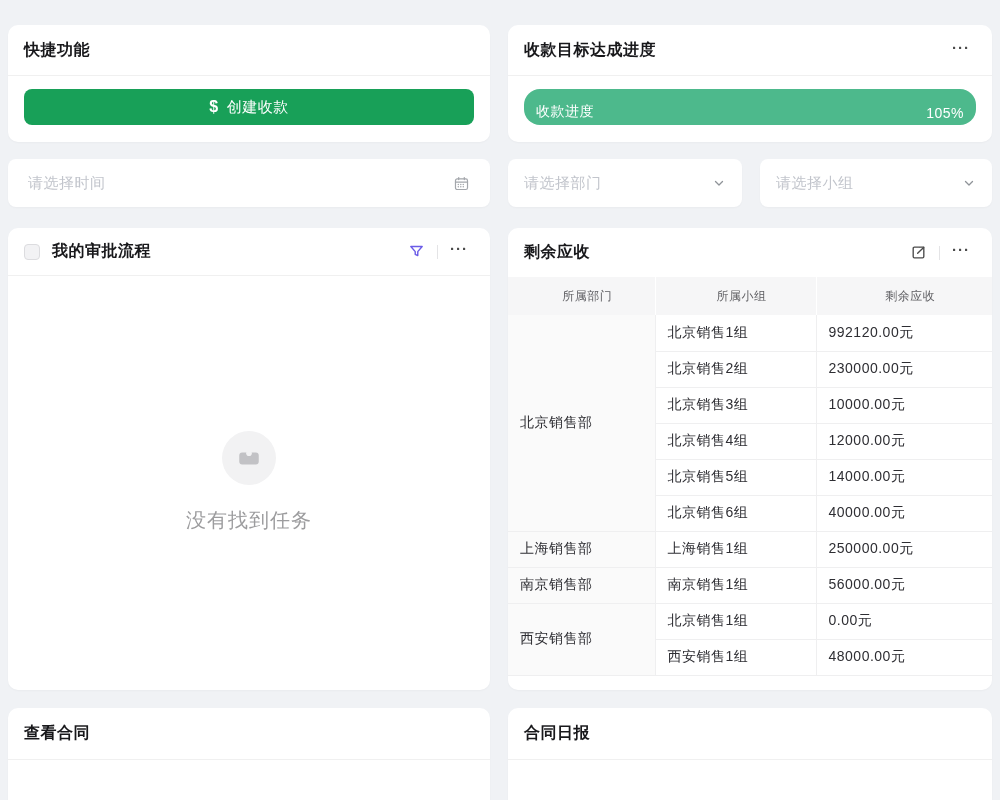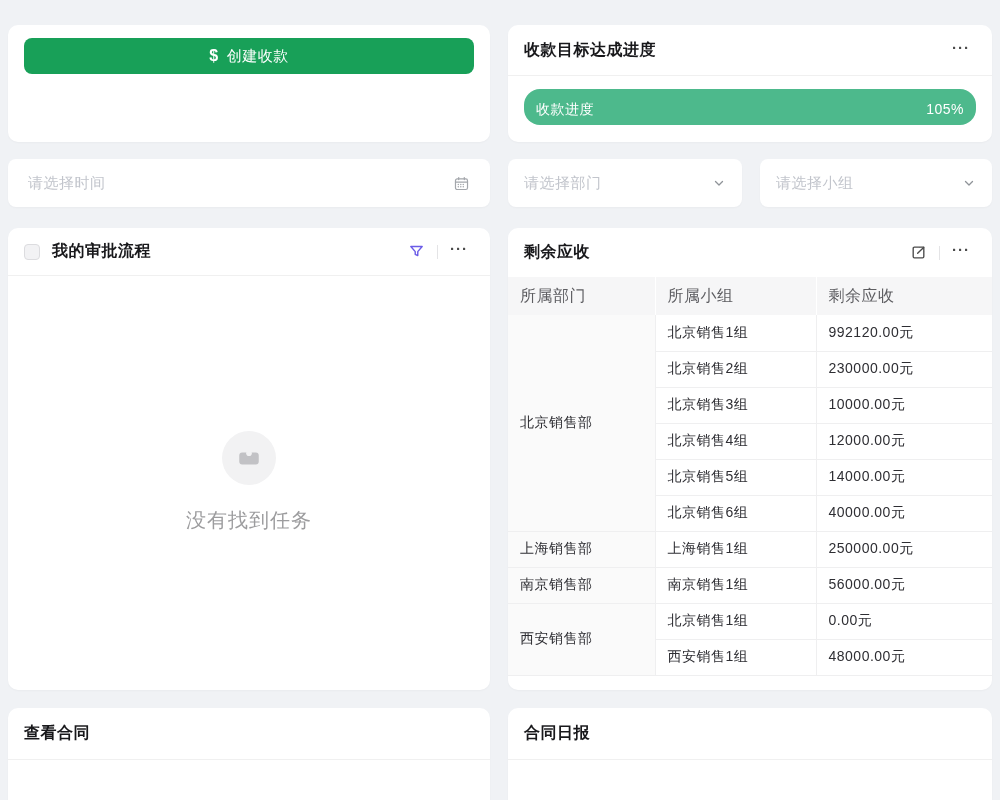--- a/index.html
+++ b/index.html
@@ -39,22 +39,22 @@
     color:#fff; font-size:15px; font-weight:500; cursor:pointer;
     font-family:inherit; letter-spacing:.5px;
   }
   .dollar-glyph { font-size:16px; font-weight:700; }
 
   #progress-card { left:508px; top:25px; width:484px; height:117px; }
   #progress-card .card-header { height:51px; }
   .progress-wrap { padding:13px 16px 0 16px; }
   .progress-bar {
     height:36px; border-radius:16px; width:100%;
-    display:flex; align-items:flex-start; justify-content:space-between;
-    padding:12px 12px; color:#fff; font-size:14px; font-weight:500; letter-spacing:.5px;
+    display:flex; align-items:flex-end; justify-content:space-between;
+    padding:4px 12px; color:#fff; font-size:14px; font-weight:500; letter-spacing:.5px;
   }
 
   
   .field {
     position:absolute; top:159px; height:48px; background:#fff; border-radius:8px;
     box-shadow:0 1px 2px rgba(0,0,0,0.03);
     display:flex; align-items:center; cursor:pointer;
   }
   .field .placeholder { color:#c2c5cc; font-size:15px; letter-spacing:.5px; }
   #time-field { left:8px; width:482px; padding:0 20px; }
@@ -76,41 +76,44 @@
     width:54px; height:54px; border-radius:50%; background:#f2f2f3;
     display:flex; align-items:center; justify-content:center;
   }
   .empty-text { margin-top:22px; font-size:20px; color:#9c9c9e; letter-spacing:1px; }
 
   
   #receivables-card { left:508px; top:228px; width:484px; height:462px; overflow:hidden; }
   #receivables-card .card-header { height:49px; }
   table { width:100%; border-collapse:collapse; table-layout:fixed; }
   th {
-    background:#f6f6f7; height:38px; font-weight:400; font-size:16px; color:#5e5e62;
-    text-align:left; padding:0 0 0 12px; border-right:1px solid #fff; letter-spacing:.5px;
+    background:#f6f6f7; height:38px; font-weight:400; font-size:12px; color:#5e5e62;
+    text-align:center; padding:0 0 0 12px; border-right:1px solid #fff; letter-spacing:.5px;
   }
   th:last-child { border-right:none; }
   td {
     height:36px; font-size:14px; color:#2e2e33; padding:0 0 0 12px;
     border-bottom:1px solid #efeff0; border-right:1px solid #efeff0; letter-spacing:.5px;
     background:#fff;
   }
   td:last-child { border-right:none; }
   td.dept { background:#fafafa; }
 
   
   #payment-daily-card { left:8px; top:708px; width:482px; height:120px; }
   #contract-daily-card { left:508px; top:708px; width:484px; height:120px; }
   #payment-daily-card .card-header, #contract-daily-card .card-header { height:52px; }
 </style>
 </head>
 <body>
 
 <div class="card" id="quick-card">
+  <div class="card-header">
+    <span class="card-title">快捷功能</span>
+  </div>
   <div class="btn-row">
     <button class="action-btn" style="background:#18a058;">
       <span class="dollar-glyph">$</span>
       <span>创建收款</span>
     </button>
   </div>
 </div>
 
 <div class="card" id="progress-card">
   <div class="card-header">

